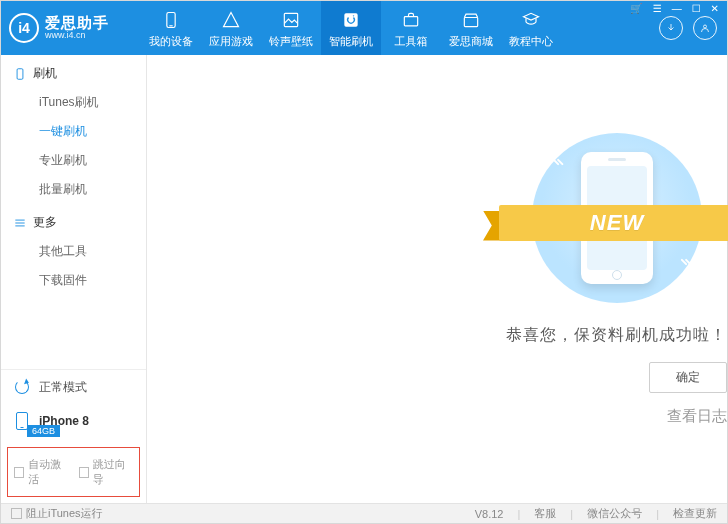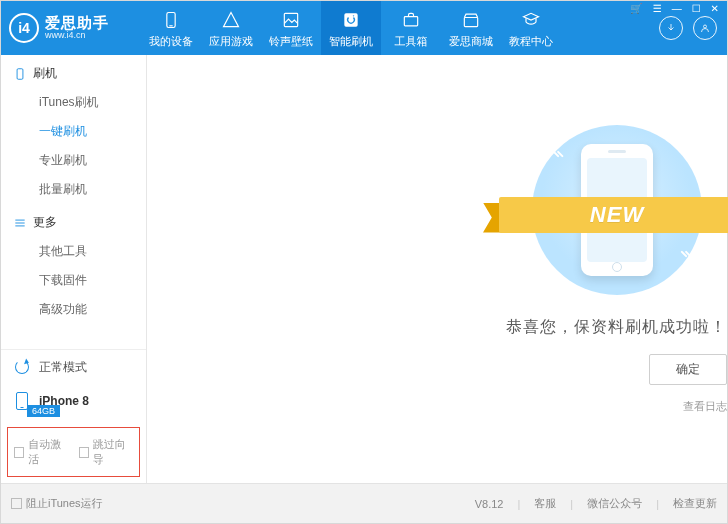--- a/index.html
+++ b/index.html
@@ -56,23 +56,23 @@
   .phone-big::before { content: ""; position: absolute; top: 6px; left: 50%; transform: translateX(-50%); width: 18px; height: 3px; border-radius: 2px; background: #dfeaf2; }
   .phone-big .screen { position: absolute; top: 14px; bottom: 14px; left: 6px; right: 6px; background: #e9f5fd; border-radius: 4px; }
   .phone-big::after { content: ""; position: absolute; bottom: 4px; left: 50%; transform: translateX(-50%); width: 8px; height: 8px; border-radius: 50%; border: 1px solid #cfe0ec; }
   .ribbon { position: absolute; z-index: 3; left: -24px; right: -24px; top: 68px; height: 44px; }
   .ribbon-main { position: absolute; left: 16px; right: 16px; top: 4px; height: 36px; background: #f7c948; border-radius: 2px; display: flex; align-items: center; justify-content: center; font-weight: 800; font-style: italic; font-size: 22px; color: #fff; letter-spacing: 1px; text-shadow: 0 1px 0 rgba(0,0,0,.08); }
   .ribbon-tail { position: absolute; top: 10px; width: 22px; height: 30px; background: #e5a400; }
   .ribbon-tail.left { left: 0; clip-path: polygon(0 0, 100% 0, 100% 100%, 0 100%, 40% 50%); }
   .ribbon-tail.right { right: 0; clip-path: polygon(0 0, 100% 0, 60% 50%, 100% 100%, 0 100%); }
   .msg { margin-top: 22px; font-size: 16px; color: #5a5a5a; letter-spacing: 1px; }
   .confirm-btn { margin-top: 16px; padding: 6px 26px; font-size: 12px; color: #555; background: #fff; border: 1px solid #cfcfcf; border-radius: 2px; cursor: pointer; }
-  .log-link { margin-top: 14px; font-size: 11px; color: #9a9a9a; cursor: pointer; }
-  
-  .footer { height: 40px; background: #f2f2f2; border-top: 1px solid #e3e3e3; display: flex; align-items: center; font-size: 11px; color: #888; padding: 0 10px; }
+  .log-link { margin-top: 14px; font-size: 15px; color: #9a9a9a; cursor: pointer; }
+  
+  .footer { height: 20px; background: #f2f2f2; border-top: 1px solid #e3e3e3; display: flex; align-items: center; font-size: 11px; color: #888; padding: 0 10px; }
   .footer .chk { color: #888; }
   .footer-right { margin-left: auto; display: flex; align-items: center; gap: 14px; }
   .footer-right .sep { color: #ccc; }
 </style>
 </head>
 <body>
 
 <div class="app">
 
   <div class="header">
@@ -193,21 +193,20 @@
               <line x1="4" y1="7" x2="20" y2="7"></line>
               <line x1="4" y1="12" x2="20" y2="12"></line>
               <line x1="4" y1="17" x2="20" y2="17"></line>
             </svg>
           </span>
         <span>更多</span>
       </div>
       <div class="side-list">
         <div class="side-item">其他工具</div>
         <div class="side-item">下载固件</div>
-        <div class="side-item">高级功能</div>
       </div>
       <div class="sidebar-spacer"></div>
       <div class="device-panels">
         <div class="device-row">
           <span class="dicon">
               <span class="refresh-icon"></span>
             </span>
           <span>正常模式</span>
         </div>
         <div class="device-row" style="padding-bottom:0">

